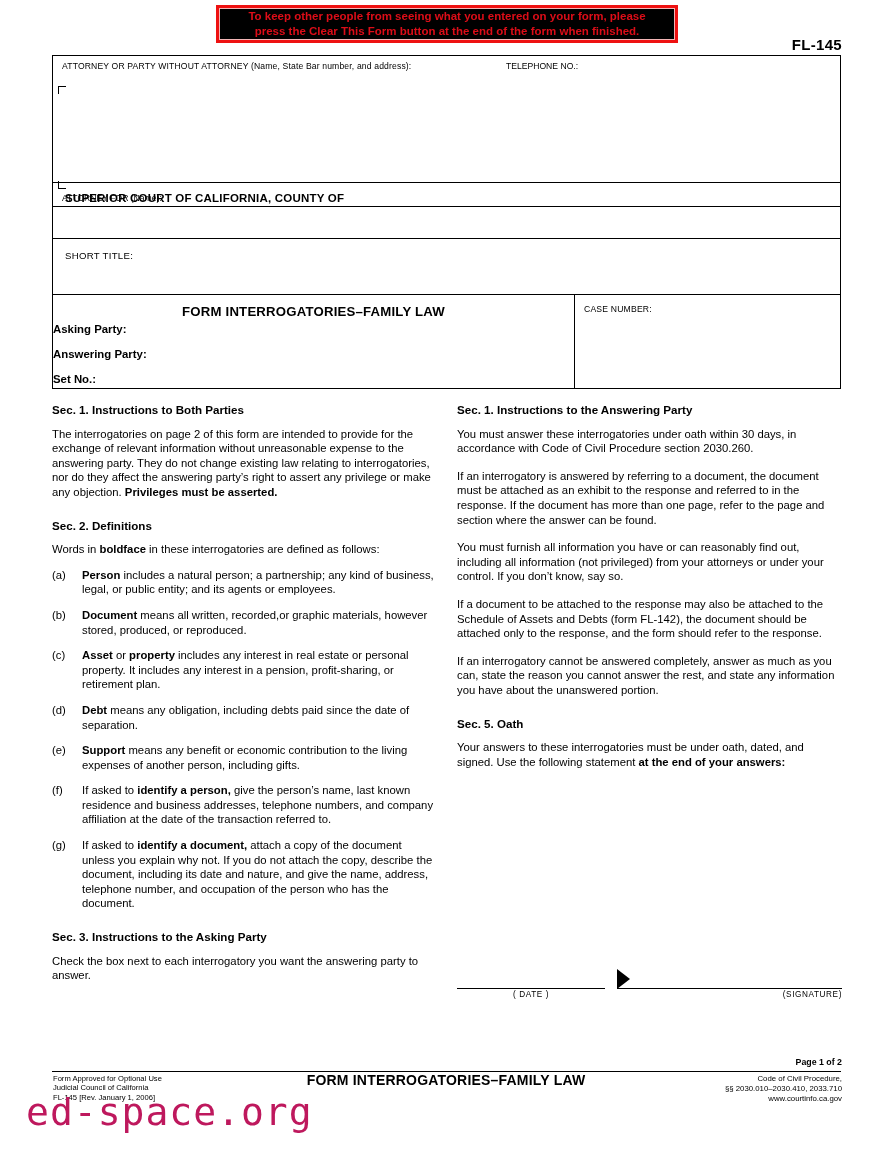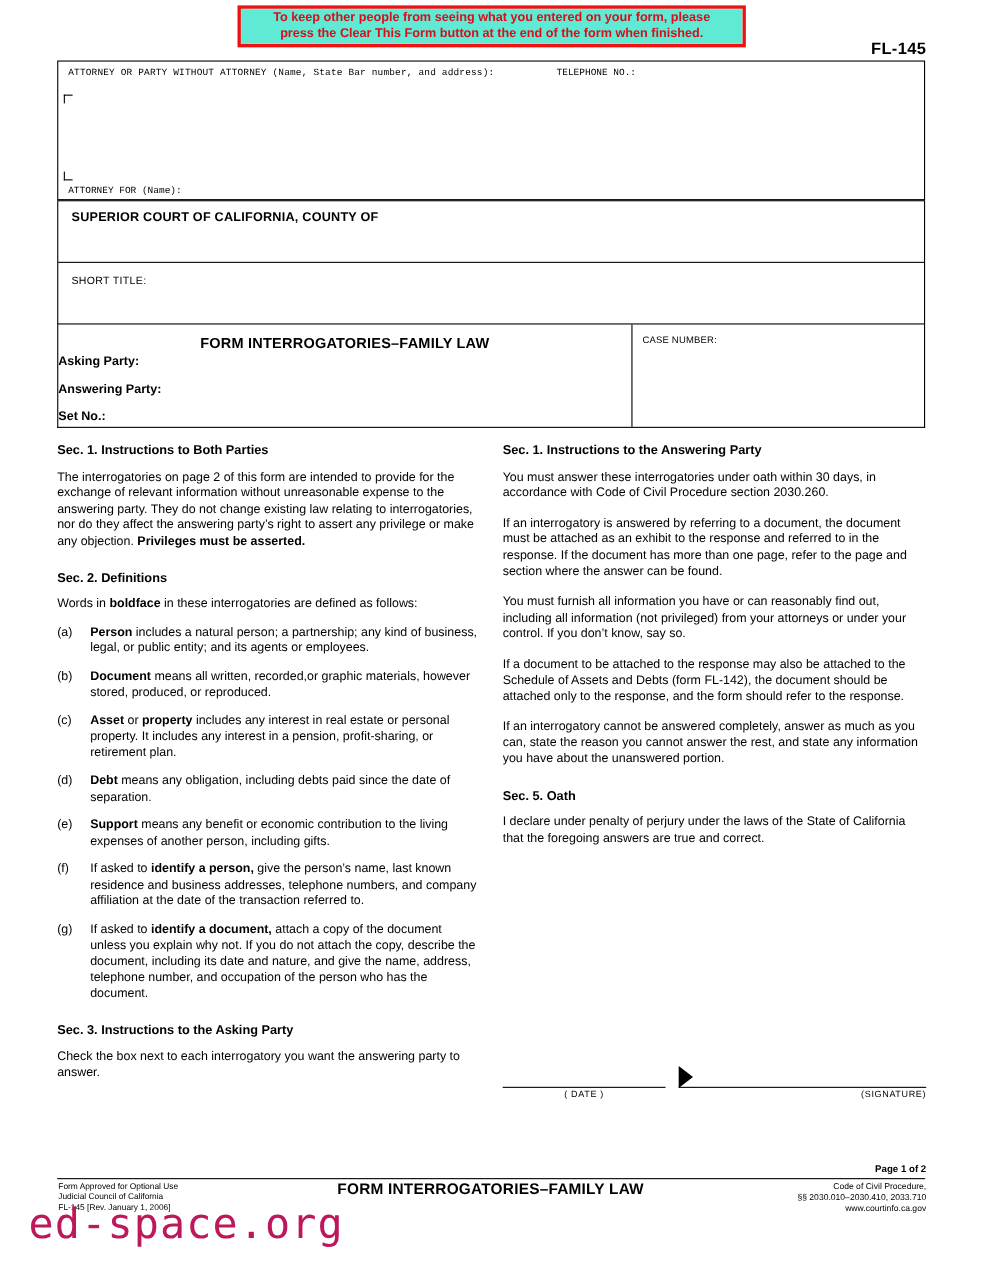--- a/index.html
+++ b/index.html
@@ -18,21 +18,21 @@
 
   
   .warn-banner {
     position: absolute;
     left: 216px;
     top: 5px;
     width: 462px;
     height: 38px;
     box-sizing: border-box;
     border: 3px solid #ee1111;
-    background: #5eead4;
+    background: #000000;
     display: flex;
     align-items: center;
     justify-content: center;
   }
   .warn-inner {
     border: 1px solid #f2b5b5;
     width: 100%;
     height: 100%;
     box-sizing: border-box;
     display: flex;
@@ -61,24 +61,23 @@
   
   .caption {
     position: absolute;
     left: 52px;
     top: 55px;
     width: 789px;
     border: 1.5px solid #000;
     box-sizing: border-box;
   }
   .cap-attorney {
-    height: 127px;
+    height: 152px;
     position: relative;
     box-sizing: border-box;
-    font-family: Liberation Mono, monospace;
   }
   .cap-label {
     font-size: 8.6px;
     letter-spacing: 0.15px;
   }
   .attn-top {
     position: absolute;
     left: 9px;
     top: 5px;
   }
@@ -430,21 +429,21 @@
 <div class="col col-right">
 
   <div class="sec-head">Sec. 1. Instructions to the Answering Party</div>
   <p class="para">You must answer these interrogatories under oath within 30 days, in accordance with Code of Civil Procedure section 2030.260.</p>
   <p class="para">If an interrogatory is answered by referring to a document, the document must be attached as an exhibit to the response and referred to in the response. If the document has more than one page, refer to the page and section where the answer can be found.</p>
   <p class="para">You must furnish all information you have or can reasonably find out, including all information (not privileged) from your attorneys or under your control. If you don’t know, say so.</p>
   <p class="para">If a document to be attached to the response may also be attached to the Schedule of Assets and Debts (form FL-142), the document should be attached only to the response, and the form should refer to the response.</p>
   <p class="para">If an interrogatory cannot be answered completely, answer as much as you can, state the reason you cannot answer the rest, and state any information you have about the unanswered portion.</p>
 
   <div class="sec-head spaced">Sec. 5. Oath</div>
-  <p class="para oath-quote">I declare under penalty of perjury under the laws of the State of California that the foregoing answers are true and correct.</p>
+  <p class="para"><span>Your answers to these interrogatories must be under oath, dated, and signed. Use the following statement </span><b>at the end of your answers:</b></p>
 
 </div>
 
 <div class="sig-area">
   <div class="sig-line-date"></div>
   <div class="sig-cap-date">( DATE )</div>
   <div class="sig-arrow"></div>
   <div class="sig-line-sign"></div>
   <div class="sig-cap-sign">(SIGNATURE)</div>
 </div>

